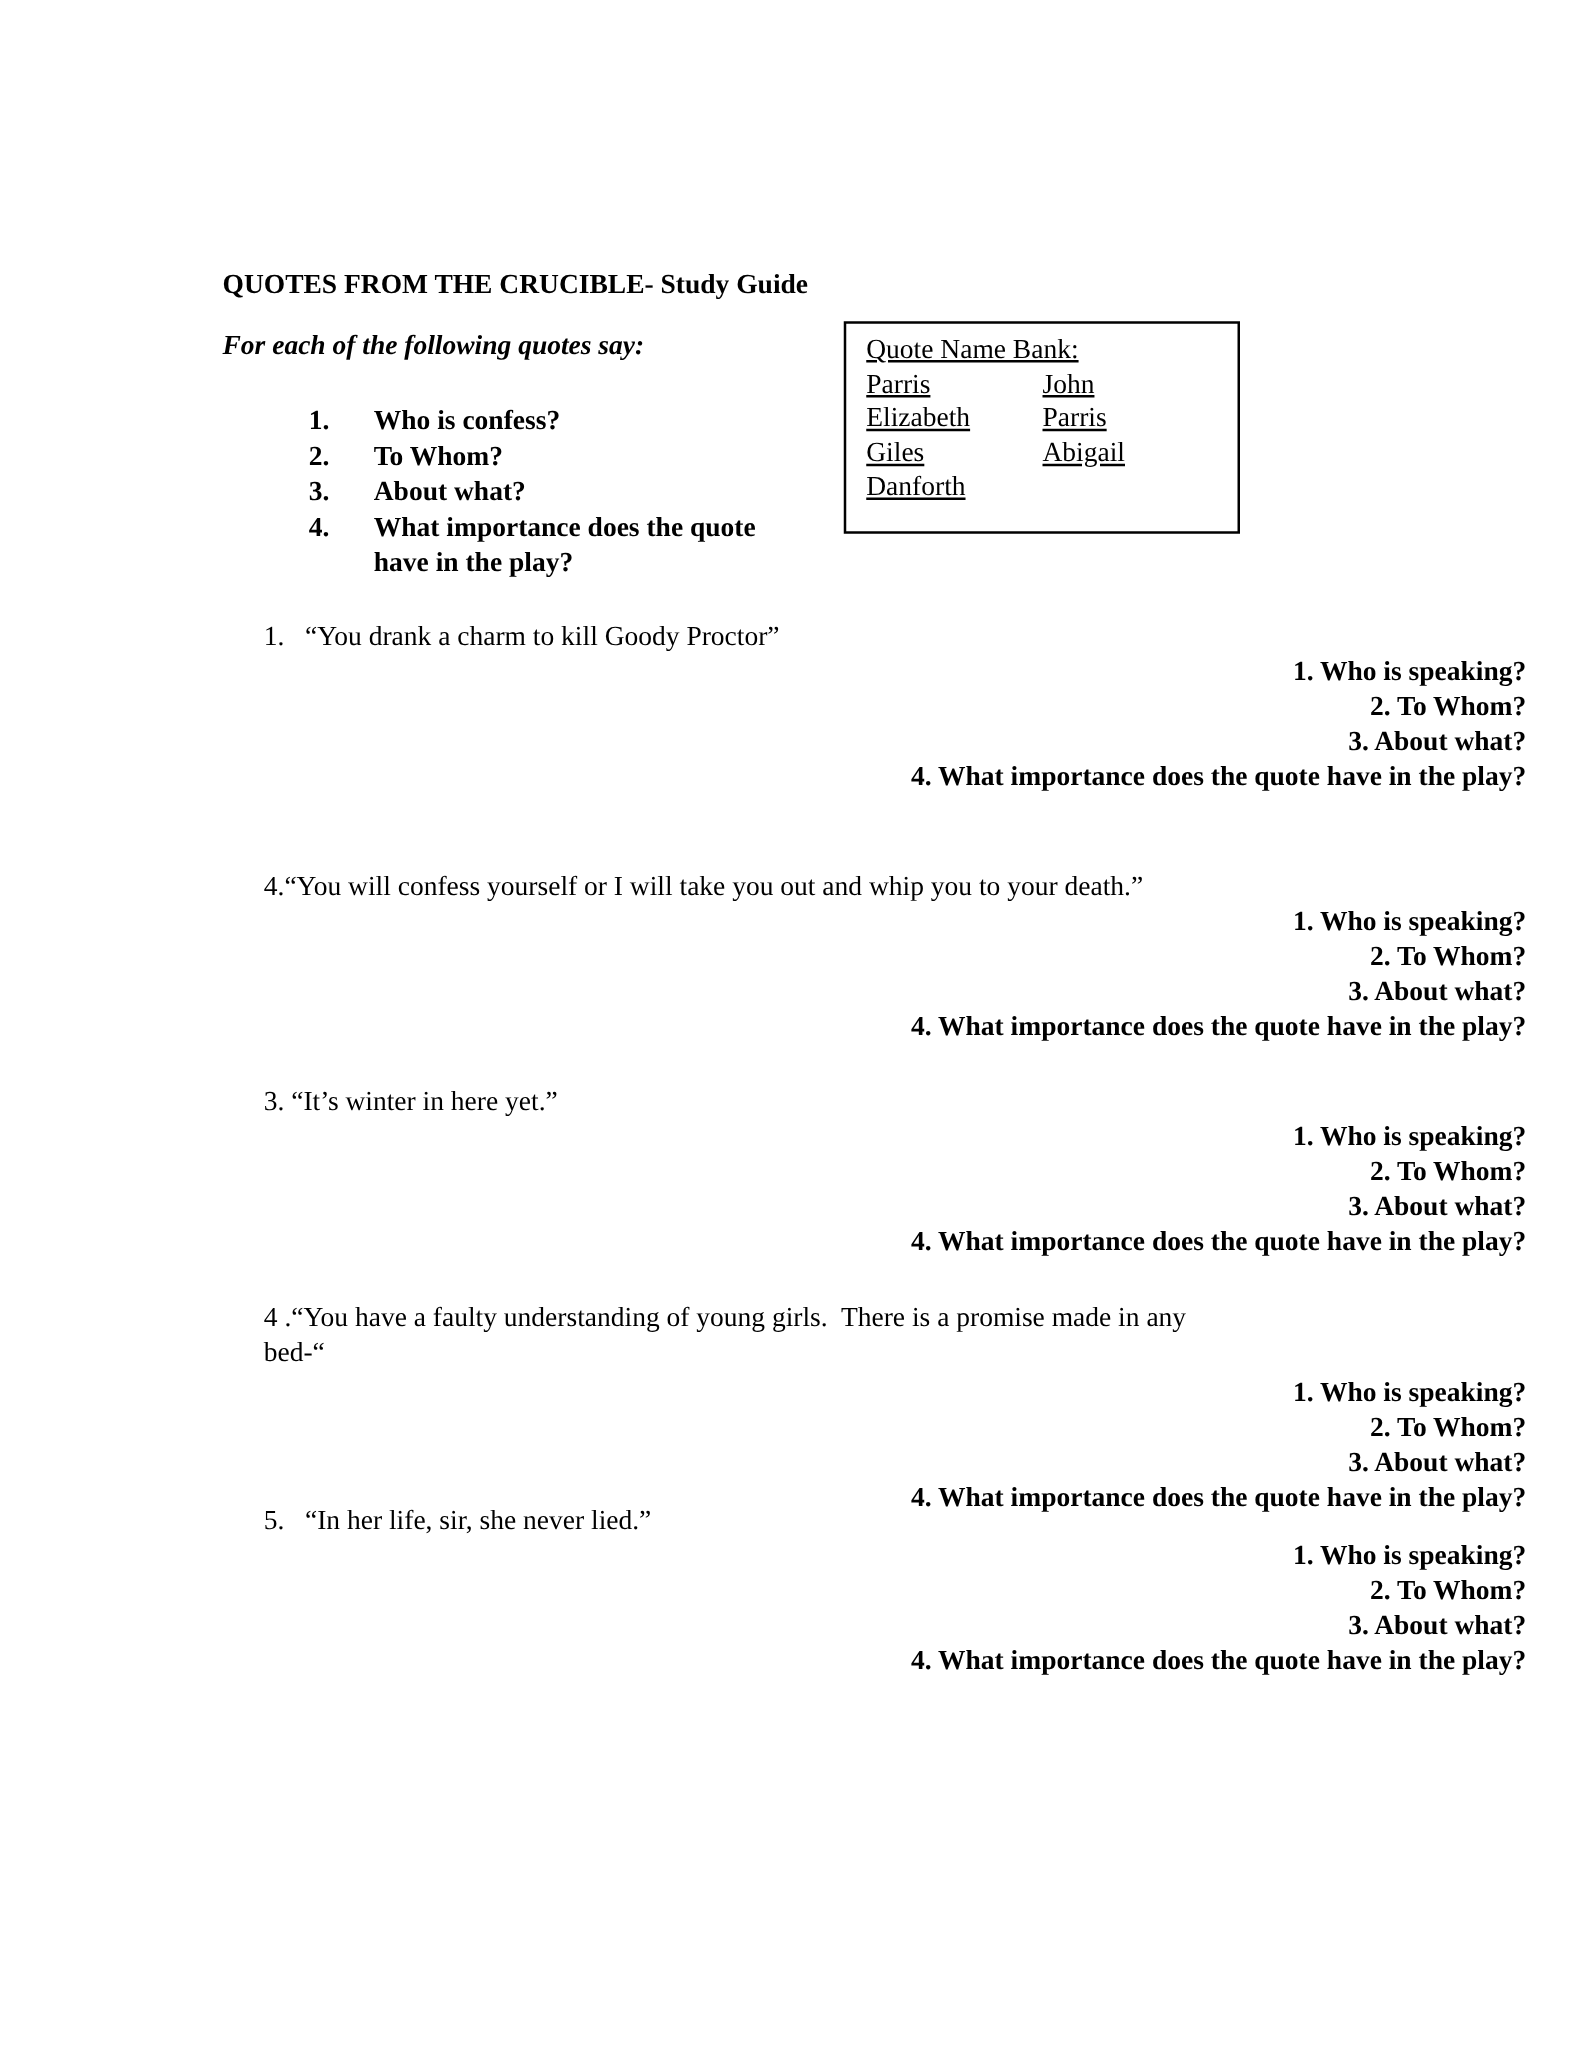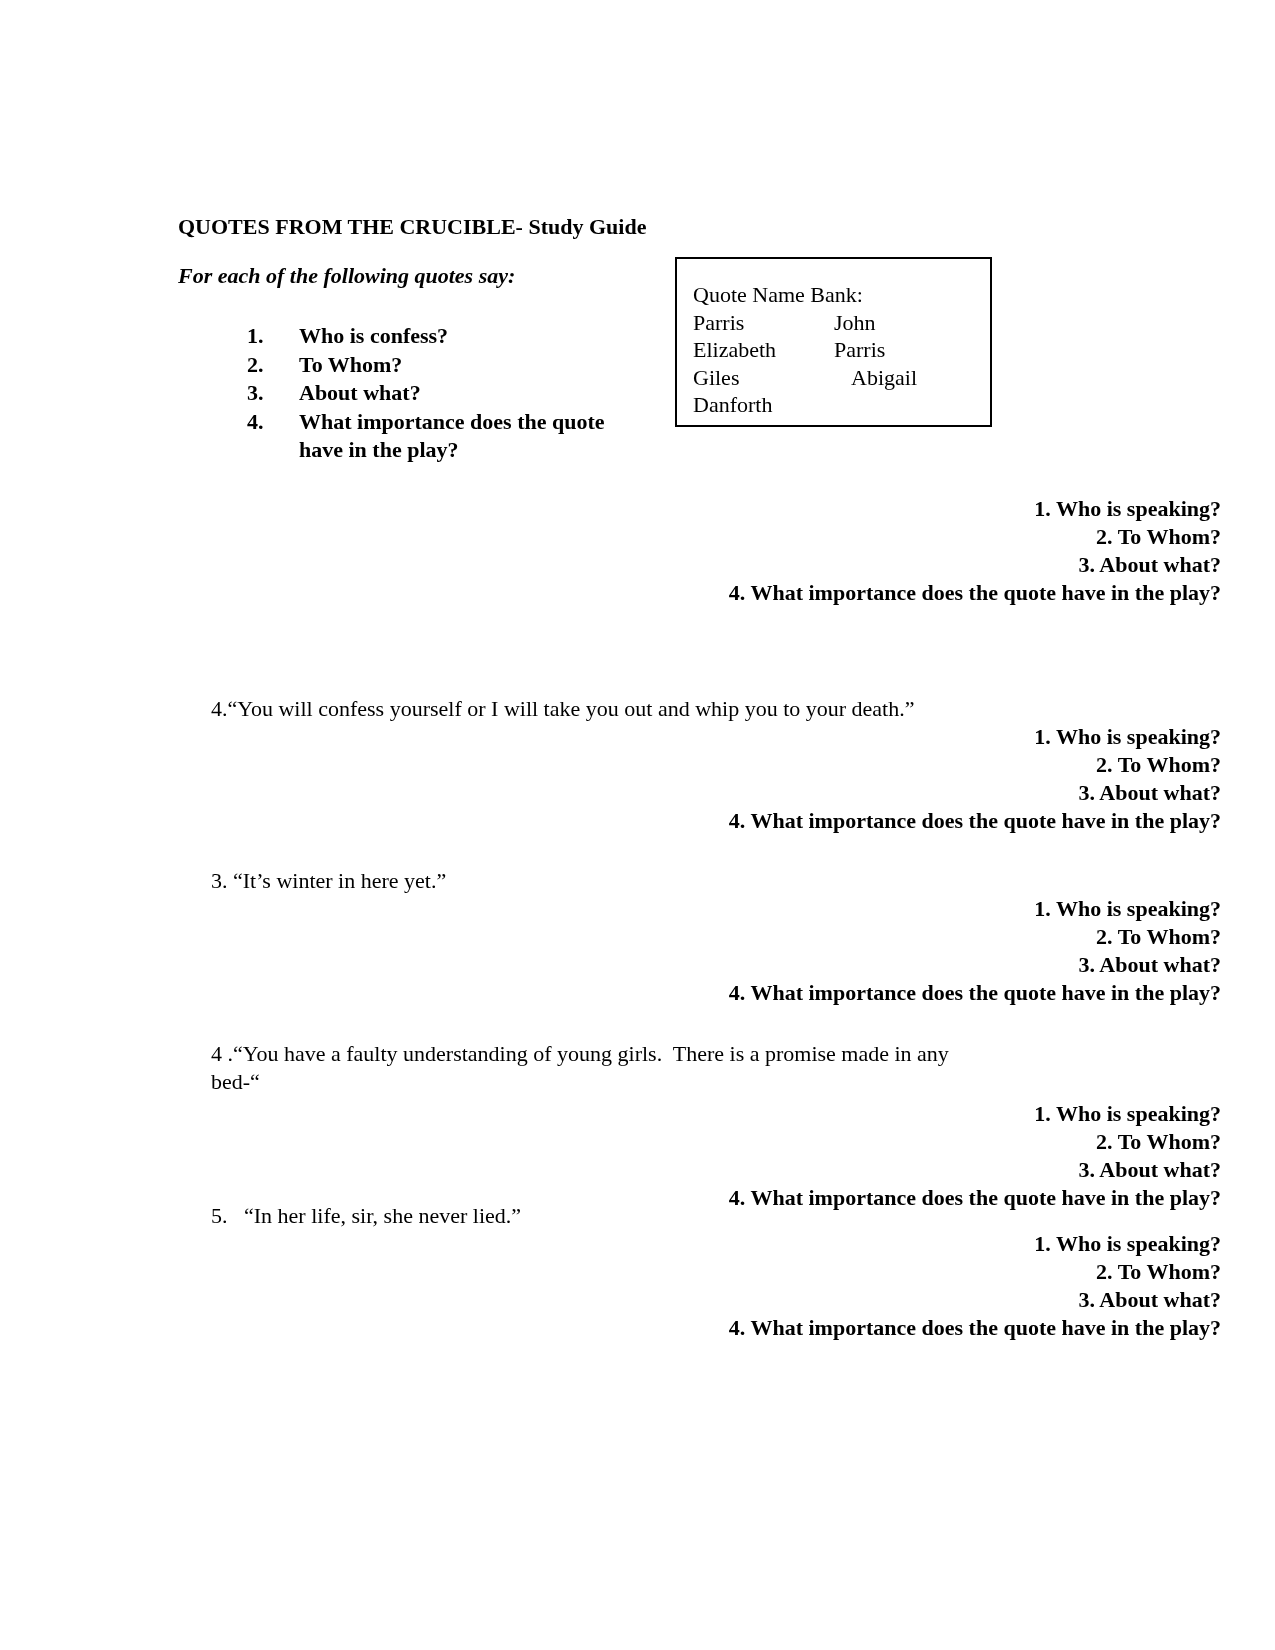--- a/index.html
+++ b/index.html
@@ -42,26 +42,27 @@
   .intro-item { display: flex; }
   .intro-item .num { display: inline-block; width: 52px; flex: 0 0 52px; }
   .intro-item .txt { white-space: pre-wrap; }
 
   
   .bank-box {
     left: 675px; top: 257px;
     width: 317px; height: 170px;
     box-sizing: border-box;
     border: 2px solid #000000;
-    padding: 22px 8px 0 16px;
+    padding: 6px 8px 0 16px;
     line-height: 27.5px;
+    text-decoration: underline;
   }
   .bank-row { display: flex; }
   .bank-row .col1 { display: inline-block; width: 141px; flex: 0 0 141px; }
-  .bank-row.row-indent .col2 { margin-left: 17px; }
+  .bank-row.row-indent .col2 { }
 
   
   .quote-block {
     left: 211px;
     width: 1010px;
   }
   .quote-line { white-space: pre-wrap; }
   .sub-list { margin-left: 61px; font-weight: bold; text-align: right; }
   .sub-list.gap-top { margin-top: 4px; }
 
@@ -112,20 +113,21 @@
     <span class="txt">About what?</span>
   </div>
   <div class="intro-item">
     <span class="num">4.</span>
     <span class="txt">What importance does the quote
 have in the play?</span>
   </div>
 </div>
 
 <div class="abs quote-block q1">
+  <div class="quote-line">1.   “You drank a charm to kill Goody Proctor”</div>
   <div class="sub-list">
     <div>1. Who is speaking?</div>
     <div>2. To Whom?</div>
     <div>3. About what?</div>
     <div>4. What importance does the quote have in the play?</div>
   </div>
 </div>
 
 <div class="abs quote-block q2">
   <div class="quote-line">4.“You will confess yourself or I will take you out and whip you to your death.”</div>

